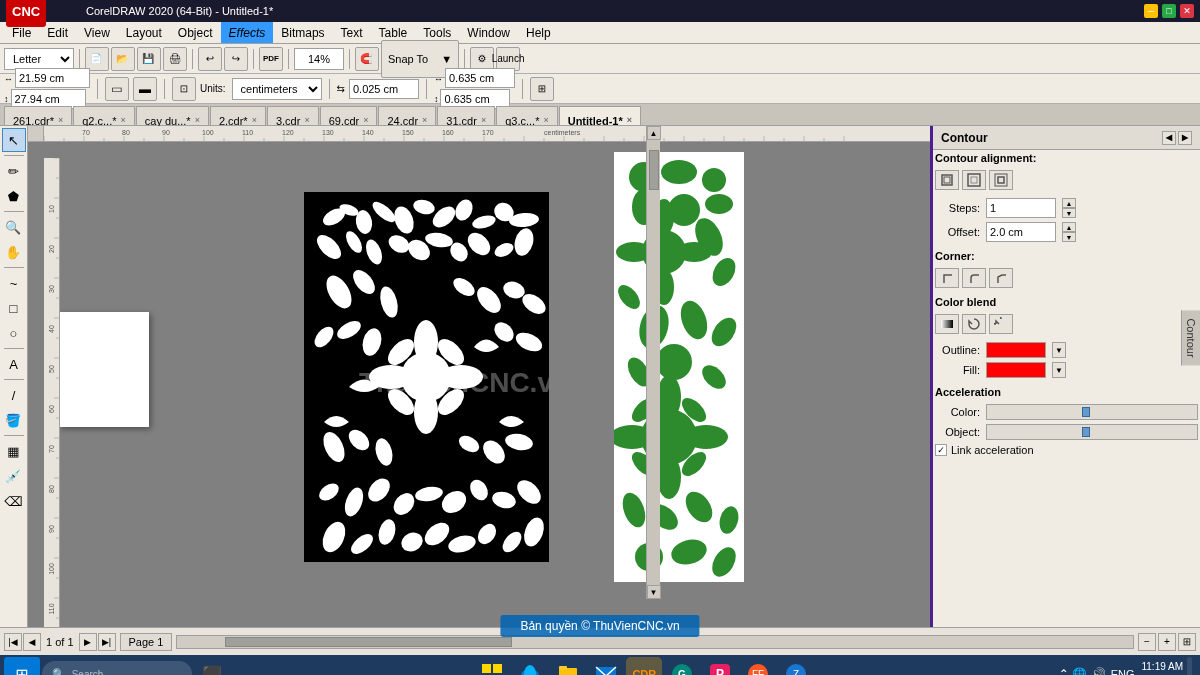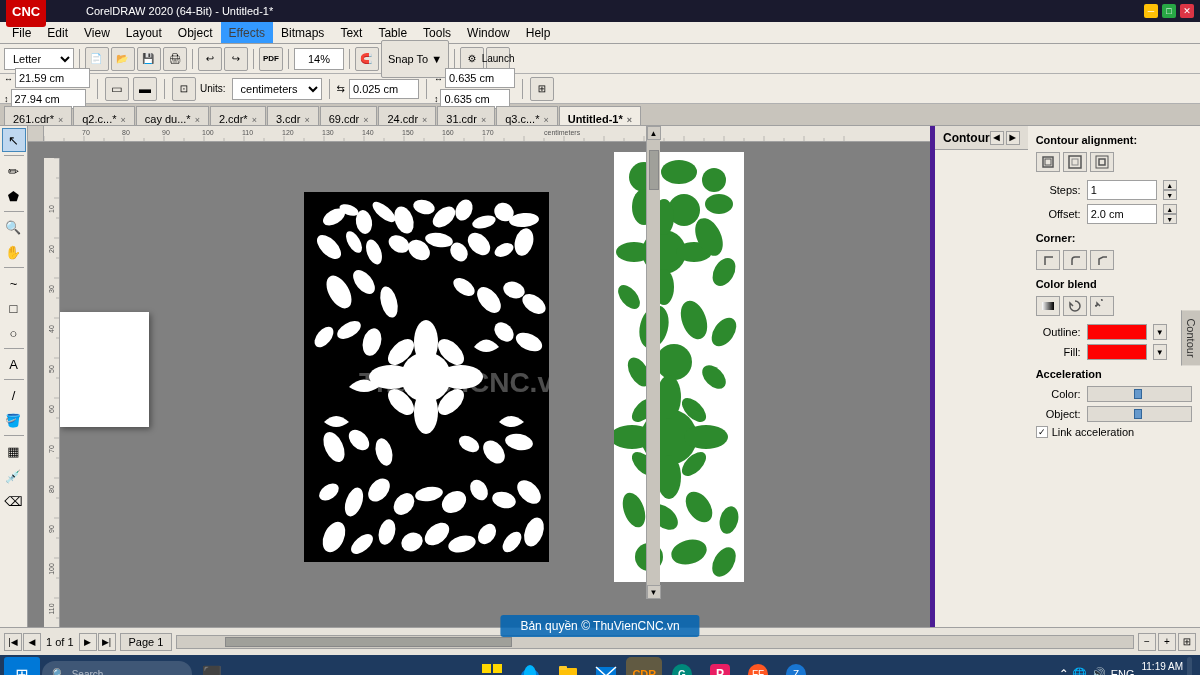--- a/index.html
+++ b/index.html
@@ -35,21 +35,21 @@
       border-bottom: 1px solid #a0a0a0;
       font-size: 12px;
     }
     .menu-item {
       padding: 2px 8px;
       cursor: pointer;
       height: 100%;
       display: flex;
       align-items: center;
     }
-    .menu-item.active { background: #3399ff; color: #404040; }
+    .menu-item.active { background: #3399ff; color: #000000; font-style: italic; }
 
     
     #toolbar1 {
       background: #f0ece4;
       height: 30px;
       display: flex;
       align-items: center;
       padding: 0 4px;
       border-bottom: 1px solid #b0b0b0;
       gap: 2px;
@@ -78,21 +78,21 @@
       text-align: center;
       font-size: 11px;
       display: flex; align-items: center; justify-content: center;
     }
     .snap-btn {
       height: 38px;
       background: #e8e4dc;
       border: 1px solid #a0a0a0;
       border-radius: 2px;
       padding: 0 6px;
-      display: flex; align-items: center; gap: 3px;
+      display: flex; align-items: center; gap: 13px;
       cursor: pointer;
       font-size: 11px;
     }
 
     
     #toolbar2 {
       background: #f0ece4;
       height: 30px;
       display: flex;
       align-items: center;
@@ -116,22 +116,22 @@
       align-items: flex-end;
       padding: 0 4px;
       border-bottom: 1px solid #a0a0a0;
       gap: 1px;
     }
     .doc-tab {
       background: #e0dcd4;
       border: 1px solid #a0a0a0;
       border-bottom: none;
       height: 19px;
-      padding: 0 8px;
-      display: flex; align-items: flex-end;
+      padding: 8px 8px;
+      display: flex; align-items: flex-start;
       cursor: pointer;
       font-size: 11px;
       min-width: 50px;
     }
     .doc-tab.active {
       background: #f0ece4;
       font-weight: bold;
     }
     .tab-close { margin-left: 4px; color: #666; font-size: 9px; }
 
@@ -228,39 +228,40 @@
       top: 10px; left: 570px;
       width: 130px; height: 430px;
       background: white;
       overflow: hidden;
     }
 
     
     #right-panel {
       width: 270px;
       background: #f0ece4;
-      border-left: 5px solid #4c1d95;
-      display: flex;
+      border-left: 3px solid #4c1d95;
+      display: flex;
+      flex-direction: column;
     }
 
     #panel-header {
       height: 24px;
       background: #e0dcd4;
       border-bottom: 1px solid #a0a0a0;
       display: flex;
       align-items: center;
       padding: 0 8px;
       font-size: 12px;
       font-weight: bold;
       justify-content: space-between;
     }
     .panel-arrows { display: flex; gap: 2px; }
     .panel-arr { width: 14px; height: 14px; border: 1px solid #a0a0a0; background: #e8e4dc; display: flex; align-items: center; justify-content: center; font-size: 8px; cursor: pointer; }
 
-    #panel-body { flex: 1; padding: 8px; overflow-y: auto; }
+    #panel-body { flex: 1; padding: 2px; overflow-y: auto; }
 
     .section-title { font-size: 11px; font-weight: bold; margin-bottom: 6px; margin-top: 8px; }
     .section-title:first-child { margin-top: 0; }
 
     .alignment-row {
       display: flex; gap: 3px; margin-bottom: 8px;
     }
     .align-btn {
       width: 24px; height: 20px;
       background: #e8e4dc;

